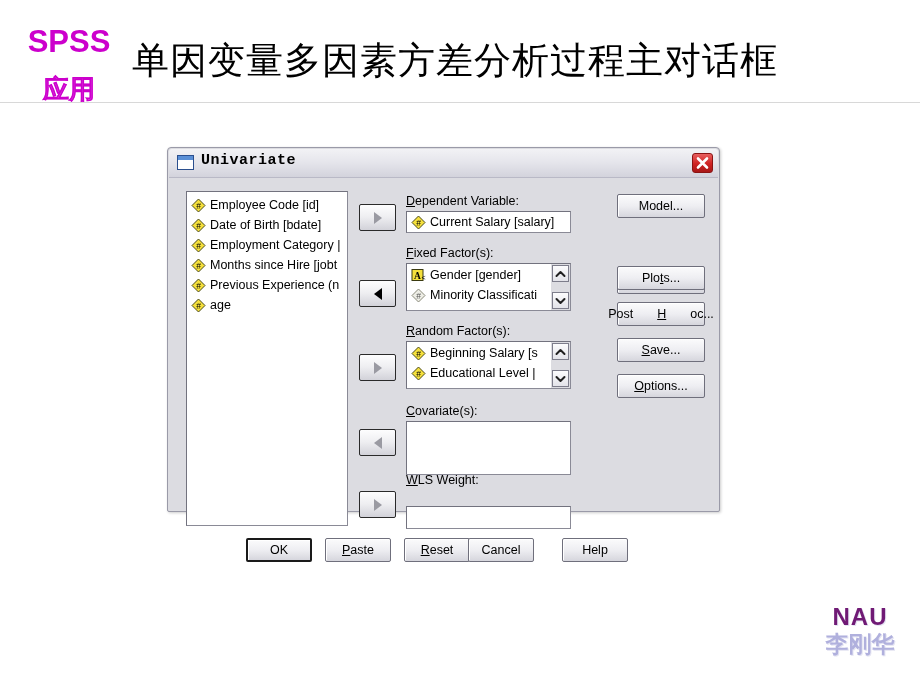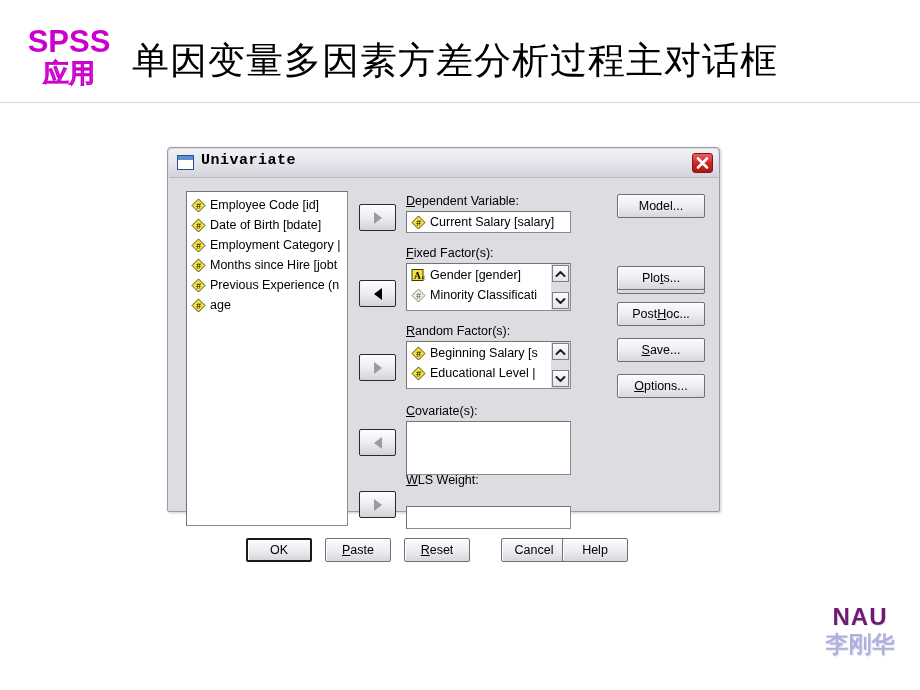--- a/index.html
+++ b/index.html
@@ -44,21 +44,21 @@
     color: #cc00cc;
     letter-spacing: 0px;
     display: block;
   }
   #spss-logo .spss-sub {
     font-family: "DejaVu Sans", sans-serif;
     font-weight: bold;
     font-size: 26px;
     color: #e040e0;
     display: block;
-    margin-top: 3px;
+    margin-top: 19px;
     -webkit-text-stroke: 0.6px #cc00cc;
   }
   #slide-title {
     position: absolute;
     left: 132px;
     top: 36px;
     font-family: "DejaVu Serif", "Liberation Serif", serif;
     font-size: 37px;
     color: #000000;
     letter-spacing: 1px;
@@ -525,21 +525,21 @@
   <div class="side-btn" style="top:82px;margin-top:40px;">
       <span>Co</span>
       <span class="ul">n</span>
       <span>trasts...</span>
     </div>
   <div class="side-btn" style="top:118px;">
       <span>Plo</span>
       <span class="ul">t</span>
       <span>s...</span>
     </div>
-  <div class="side-btn" style="top:154px;">
+  <div class="side-btn" style="top:154px;gap:24px;">
       <span>Post </span>
       <span class="ul">H</span>
       <span>oc...</span>
     </div>
   <div class="side-btn" style="top:190px;">
       <span></span>
       <span class="ul">S</span>
       <span>ave...</span>
     </div>
   <div class="side-btn" style="top:226px;">
@@ -552,21 +552,21 @@
       <span>OK</span>
     </div>
   <div class="bottom-btn" style="left:157px; width:66px;">
       <span class="ul">P</span>
       <span>aste</span>
     </div>
   <div class="bottom-btn" style="left:236px; width:66px;">
       <span class="ul">R</span>
       <span>eset</span>
     </div>
-  <div class="bottom-btn" style="left:333px; width:66px;">
+  <div class="bottom-btn" style="left:300px; width:66px;">
       <span>Cancel</span>
     </div>
   <div class="bottom-btn" style="left:394px; width:66px;">
       <span>Help</span>
     </div>
 
 </div>
 
 <div id="nau-footer">
   <span class="nau-word">NAU</span>

